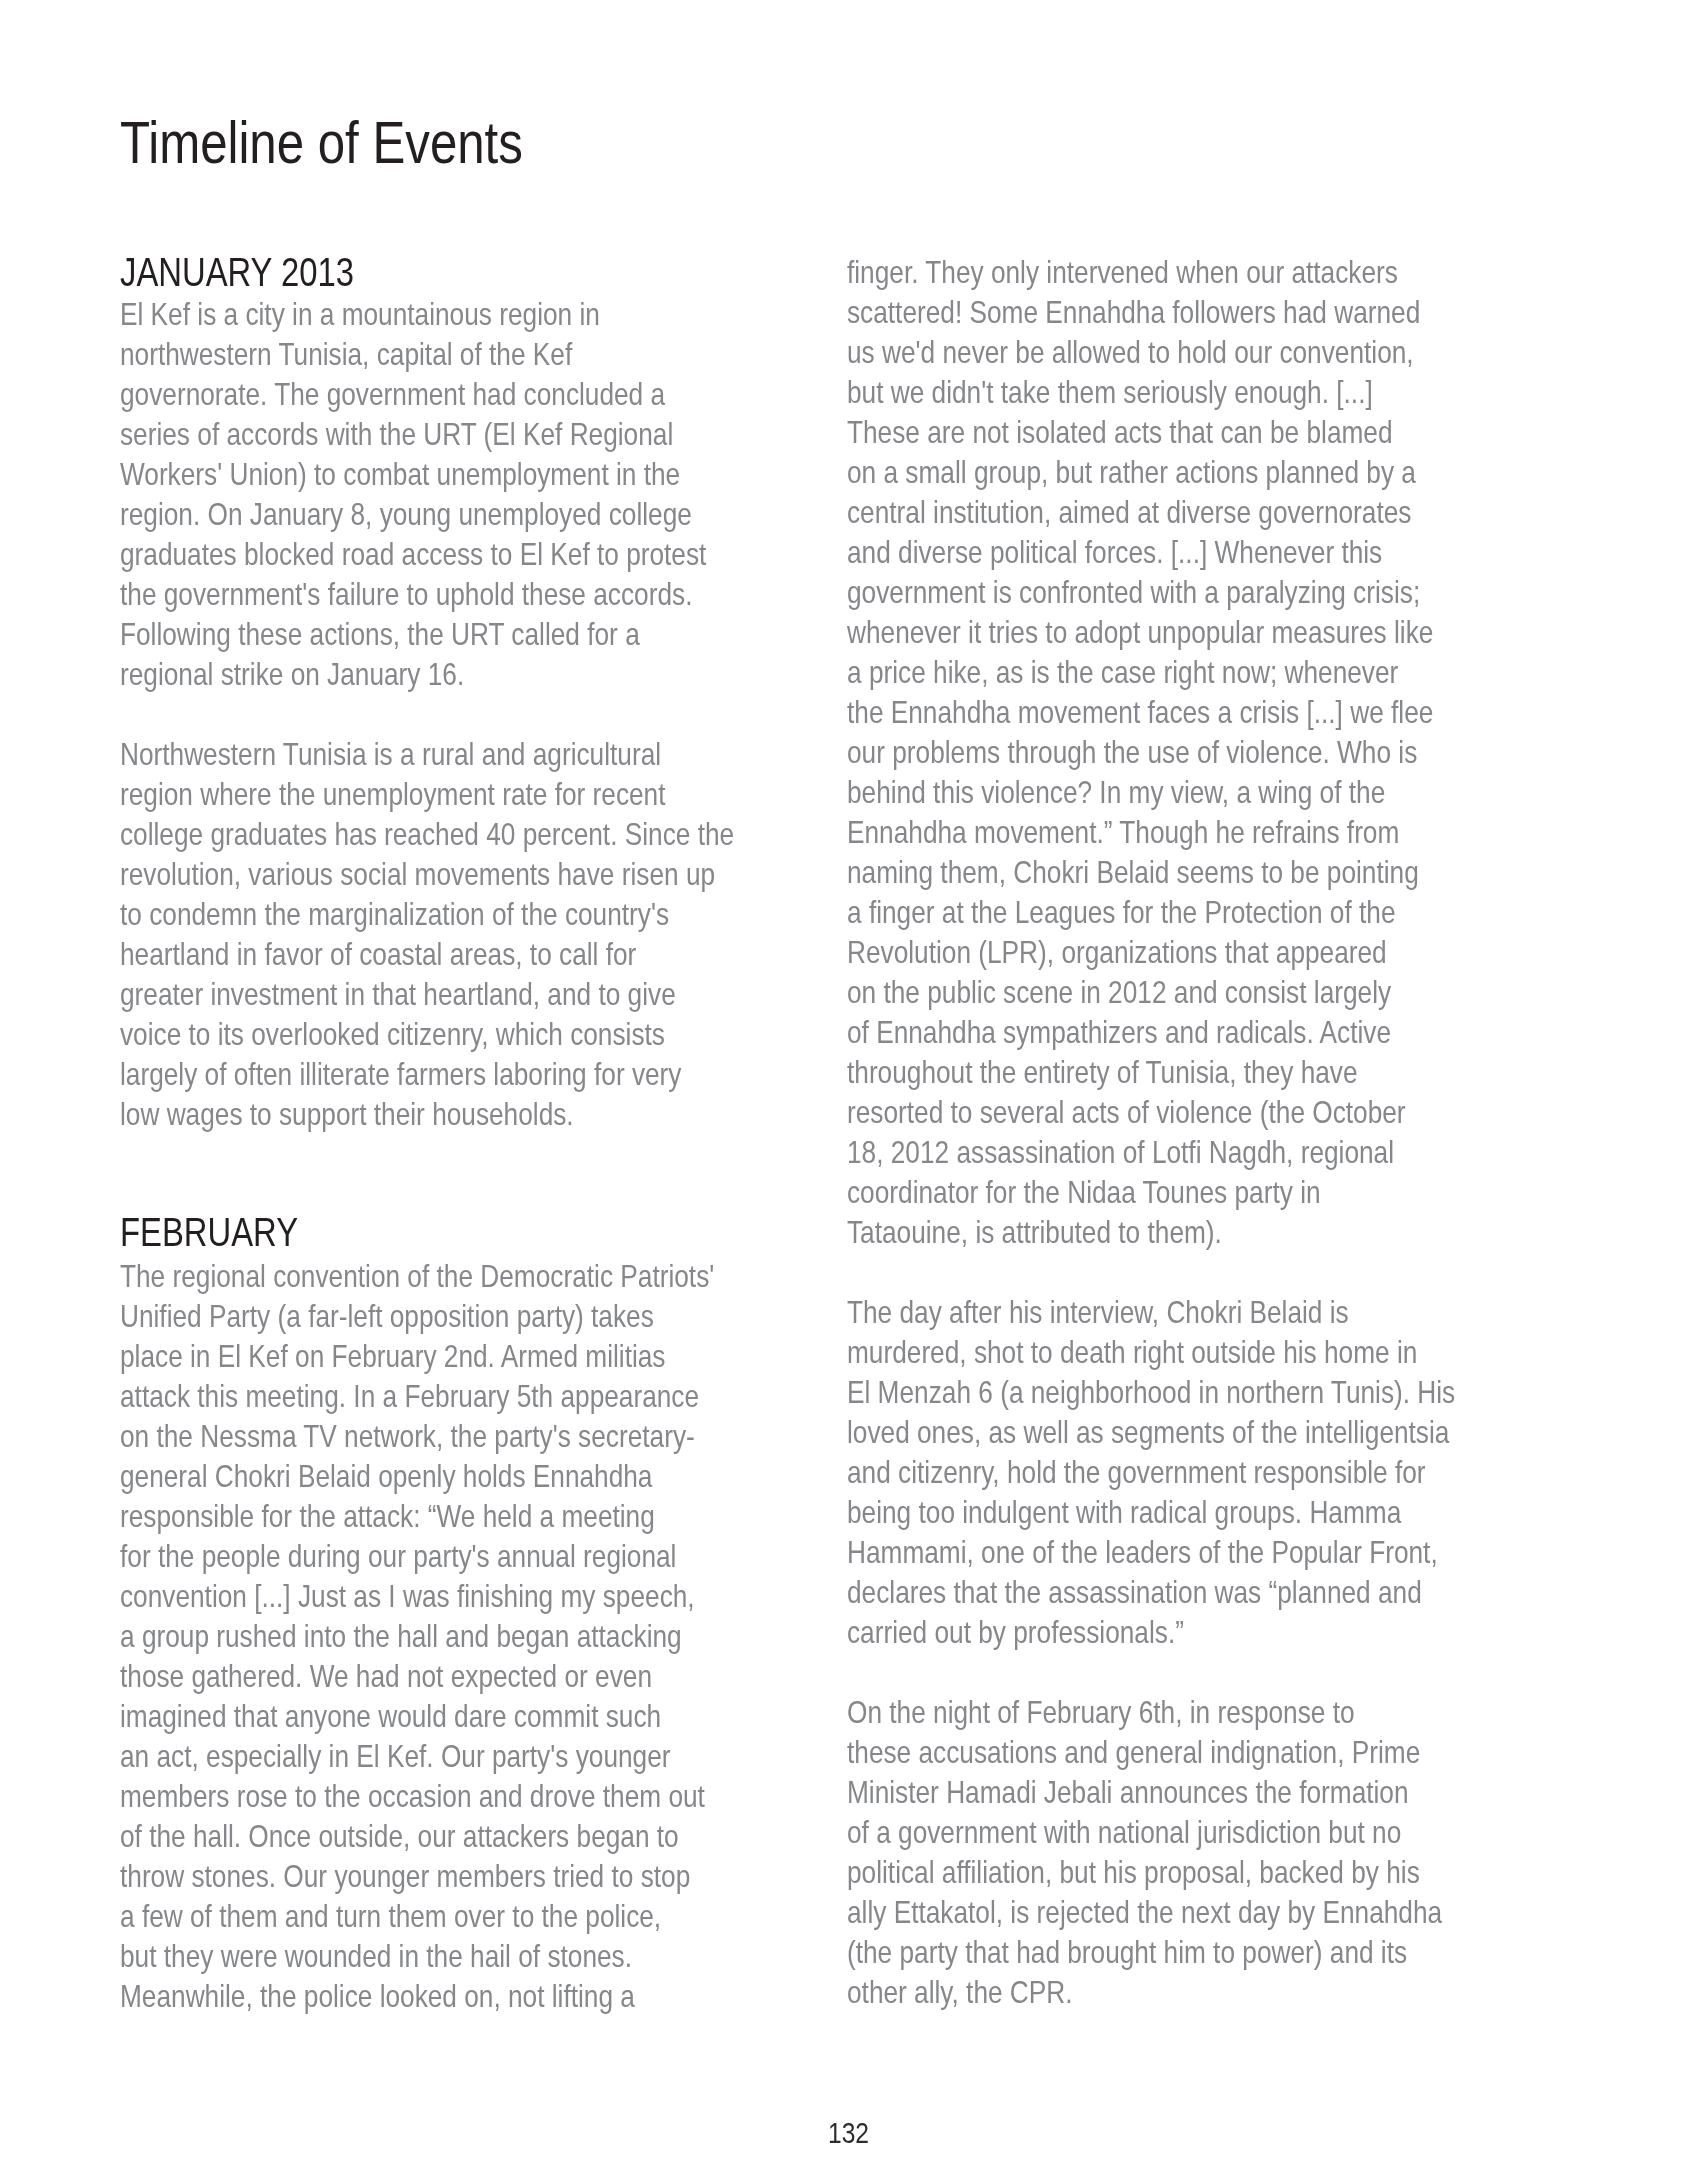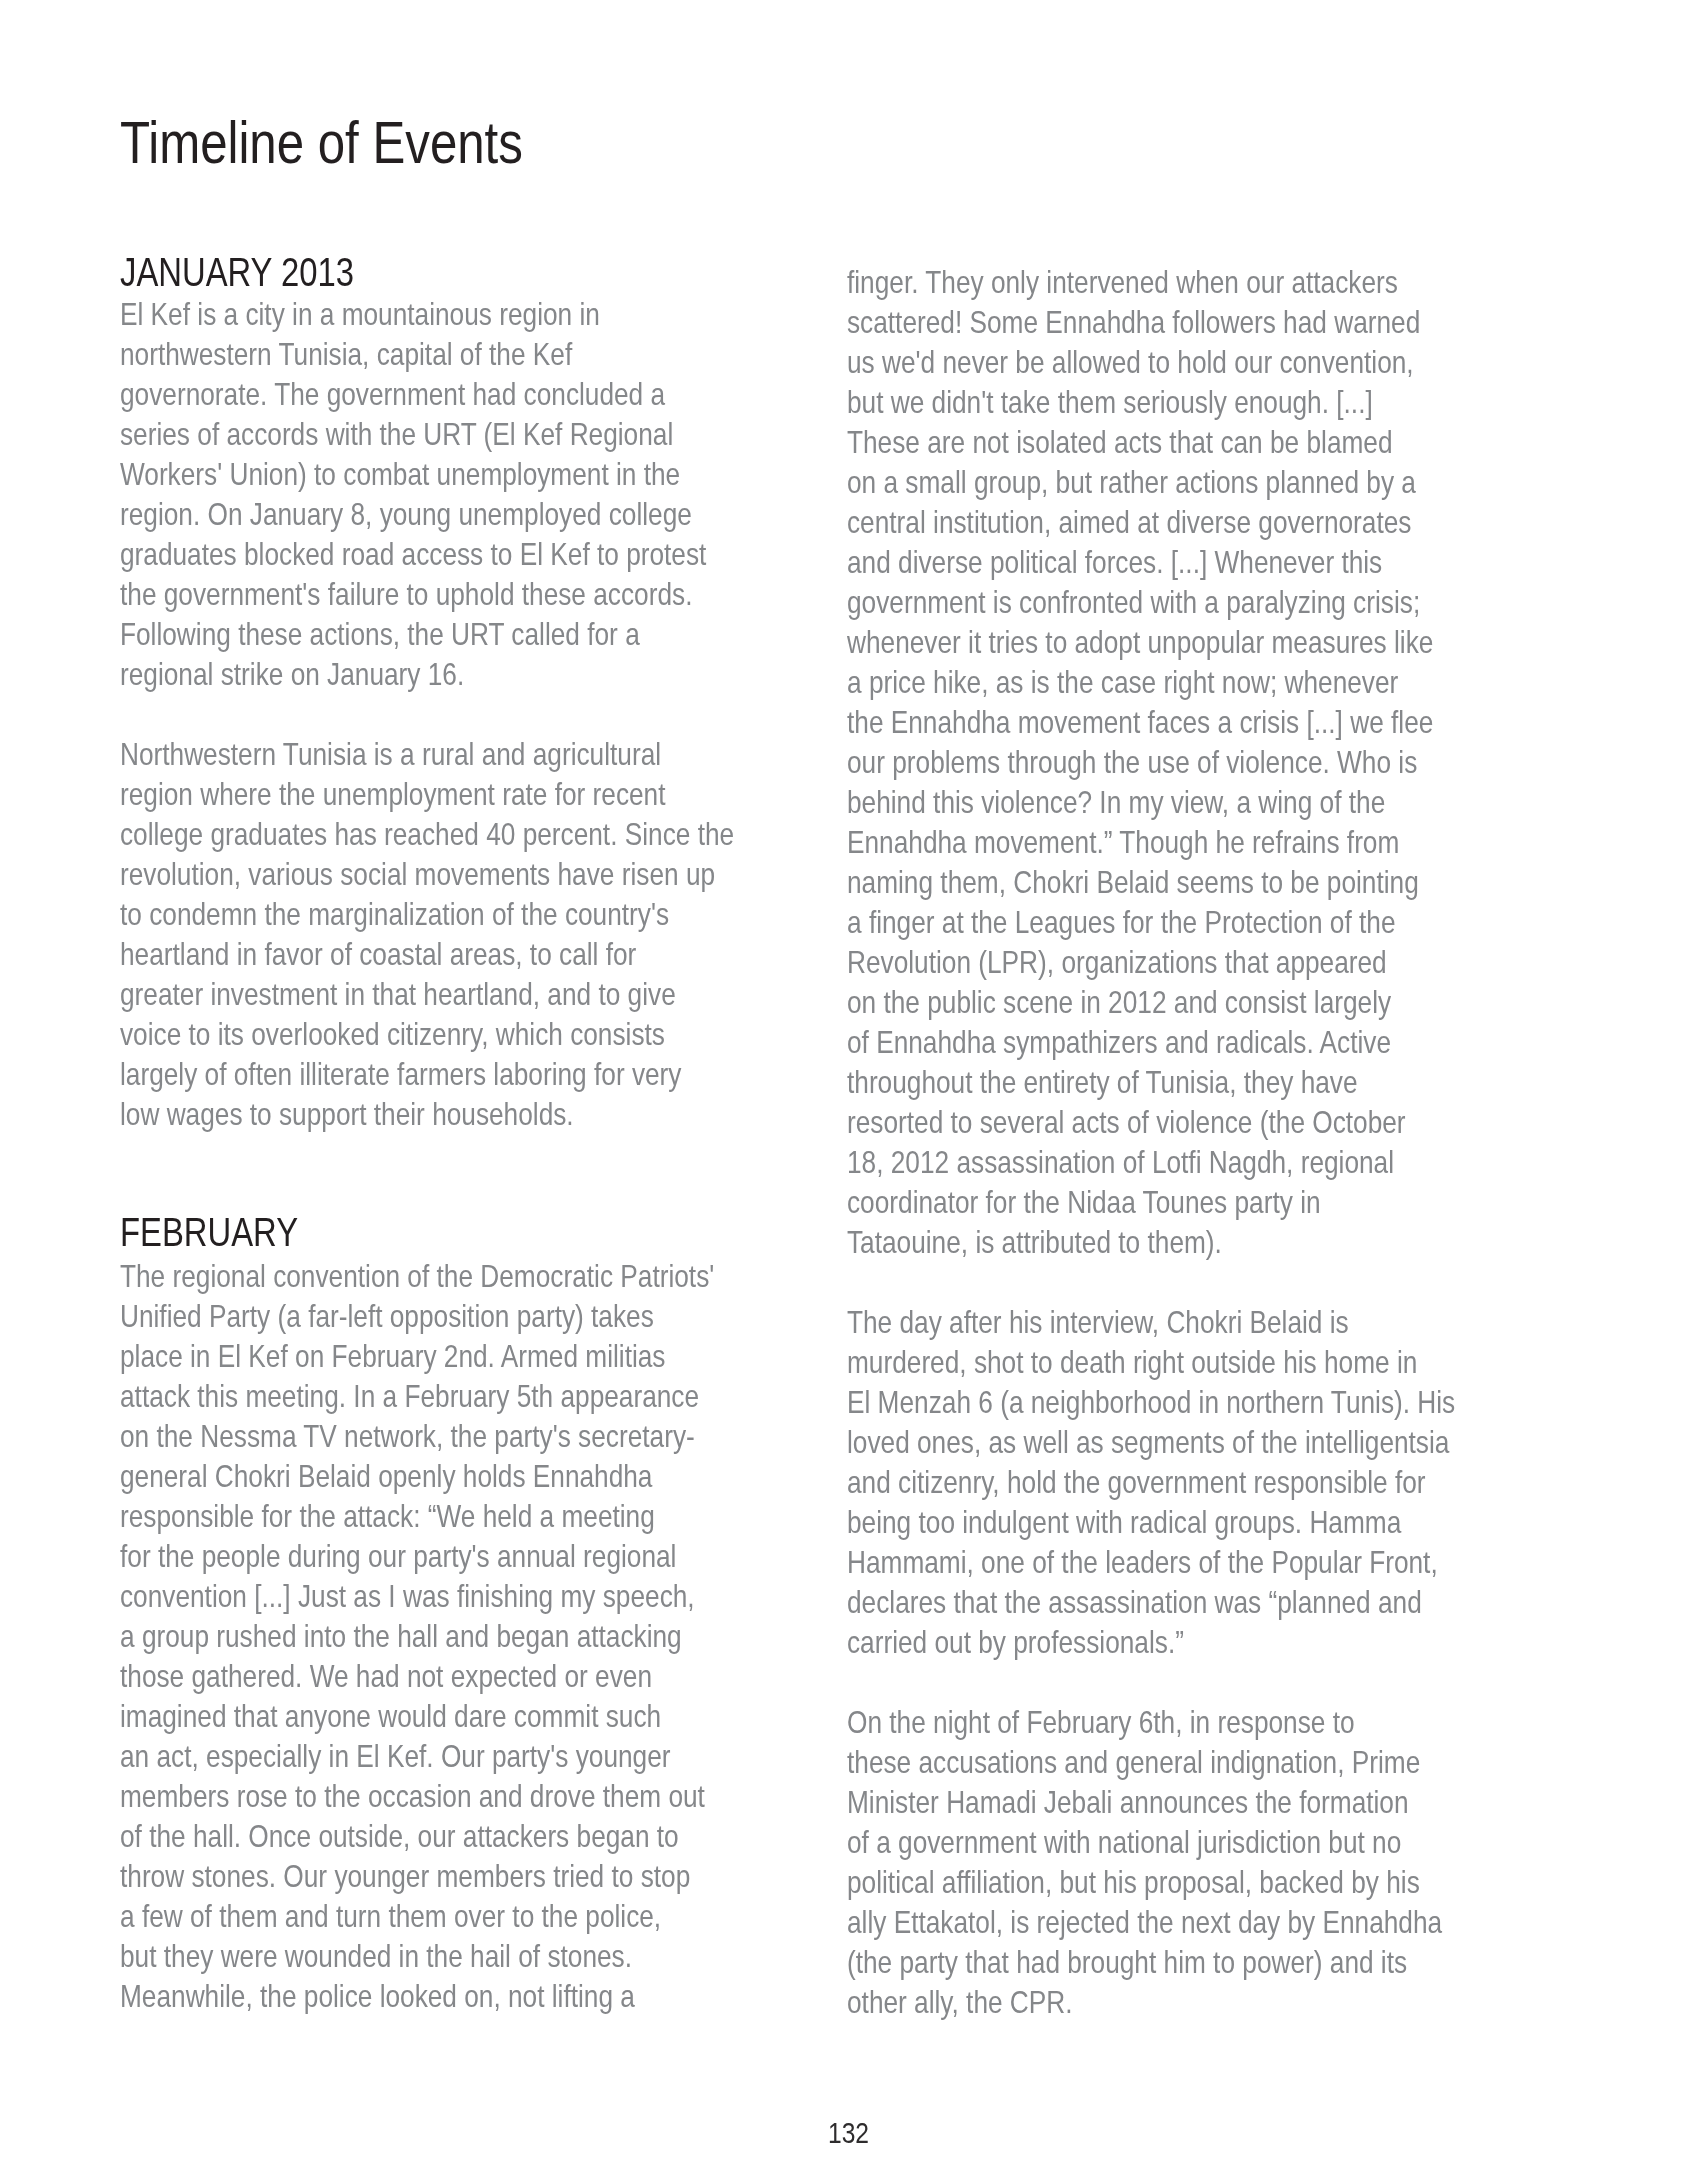--- a/index.html
+++ b/index.html
@@ -26,21 +26,21 @@
     color: #231f20;
     white-space: pre;
     transform: scaleX(0.82);
     transform-origin: 0 0;
   }
   .col {
     position: absolute;
     width: 841px;
   }
   .col-left  { left: 120px;  top: 252px; }
-  .col-right { left: 847px; top: 262px; }
+  .col-right { left: 847px; top: 252px; }
   h2.section-heading {
     margin: 0;
     font-size: 40px;
     line-height: 40px;
     font-weight: 400;
     color: #231f20;
     white-space: pre;
     transform: scaleX(0.82);
     transform-origin: 0 0;
   }

